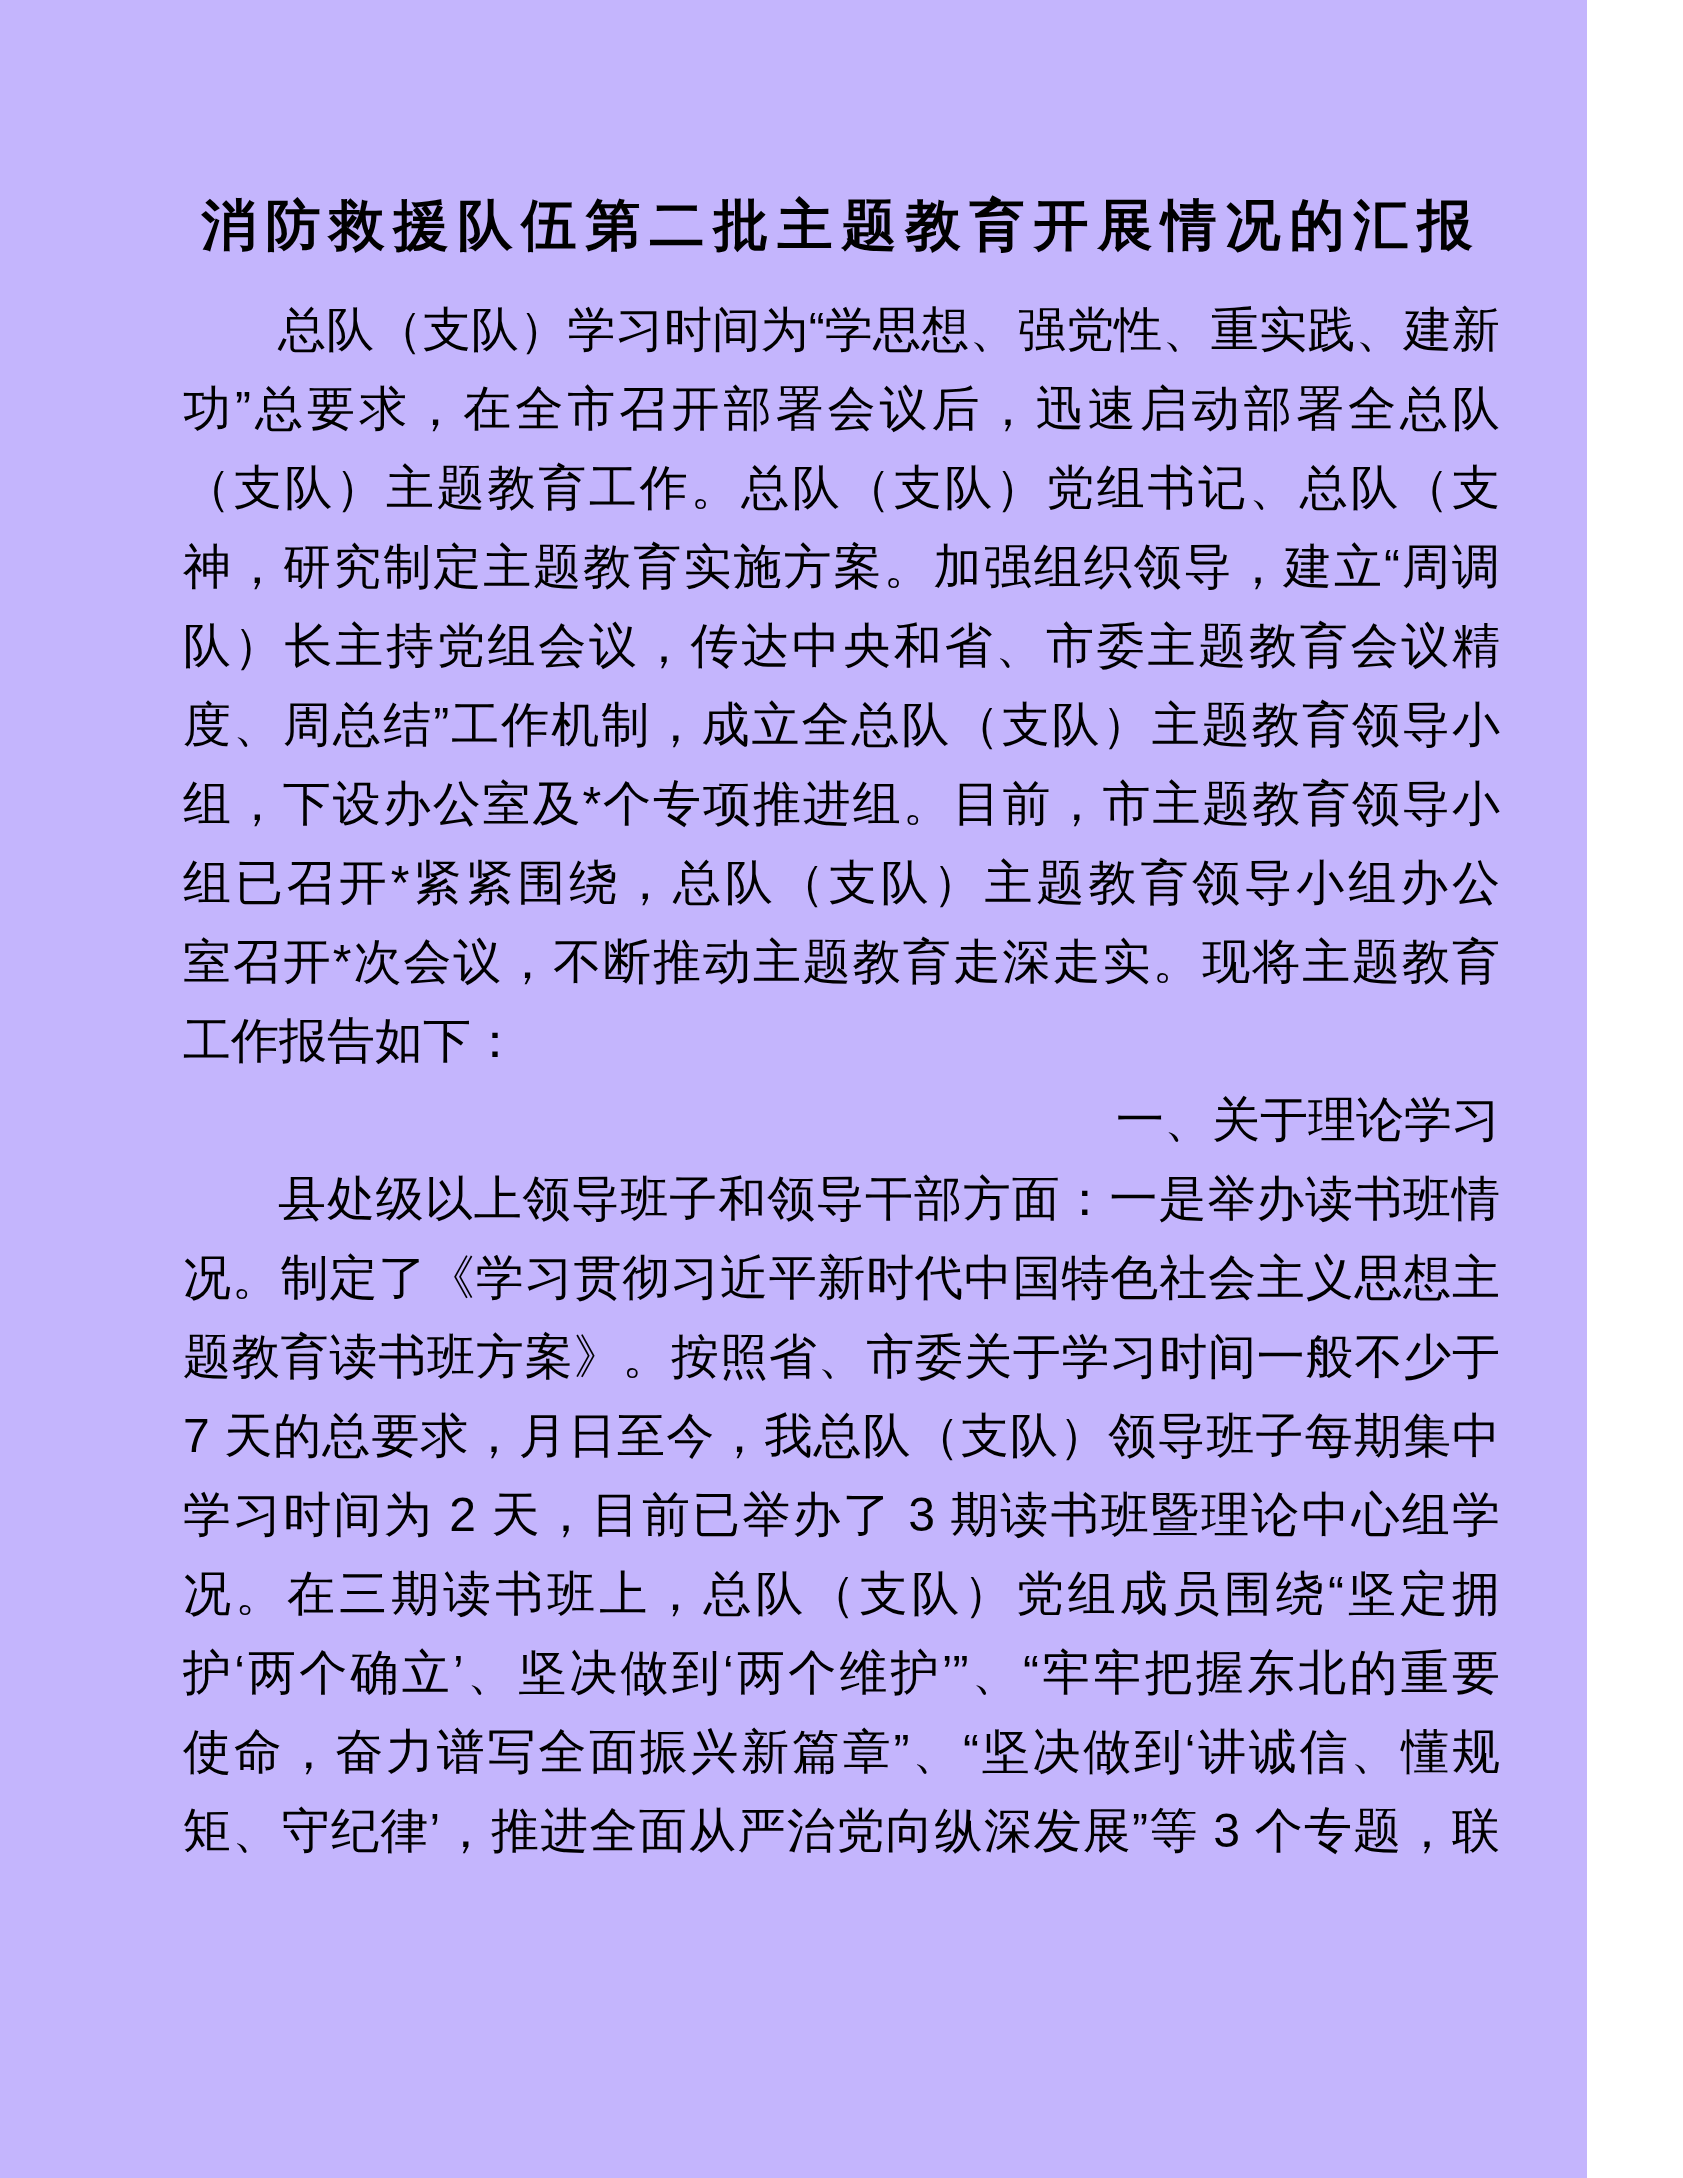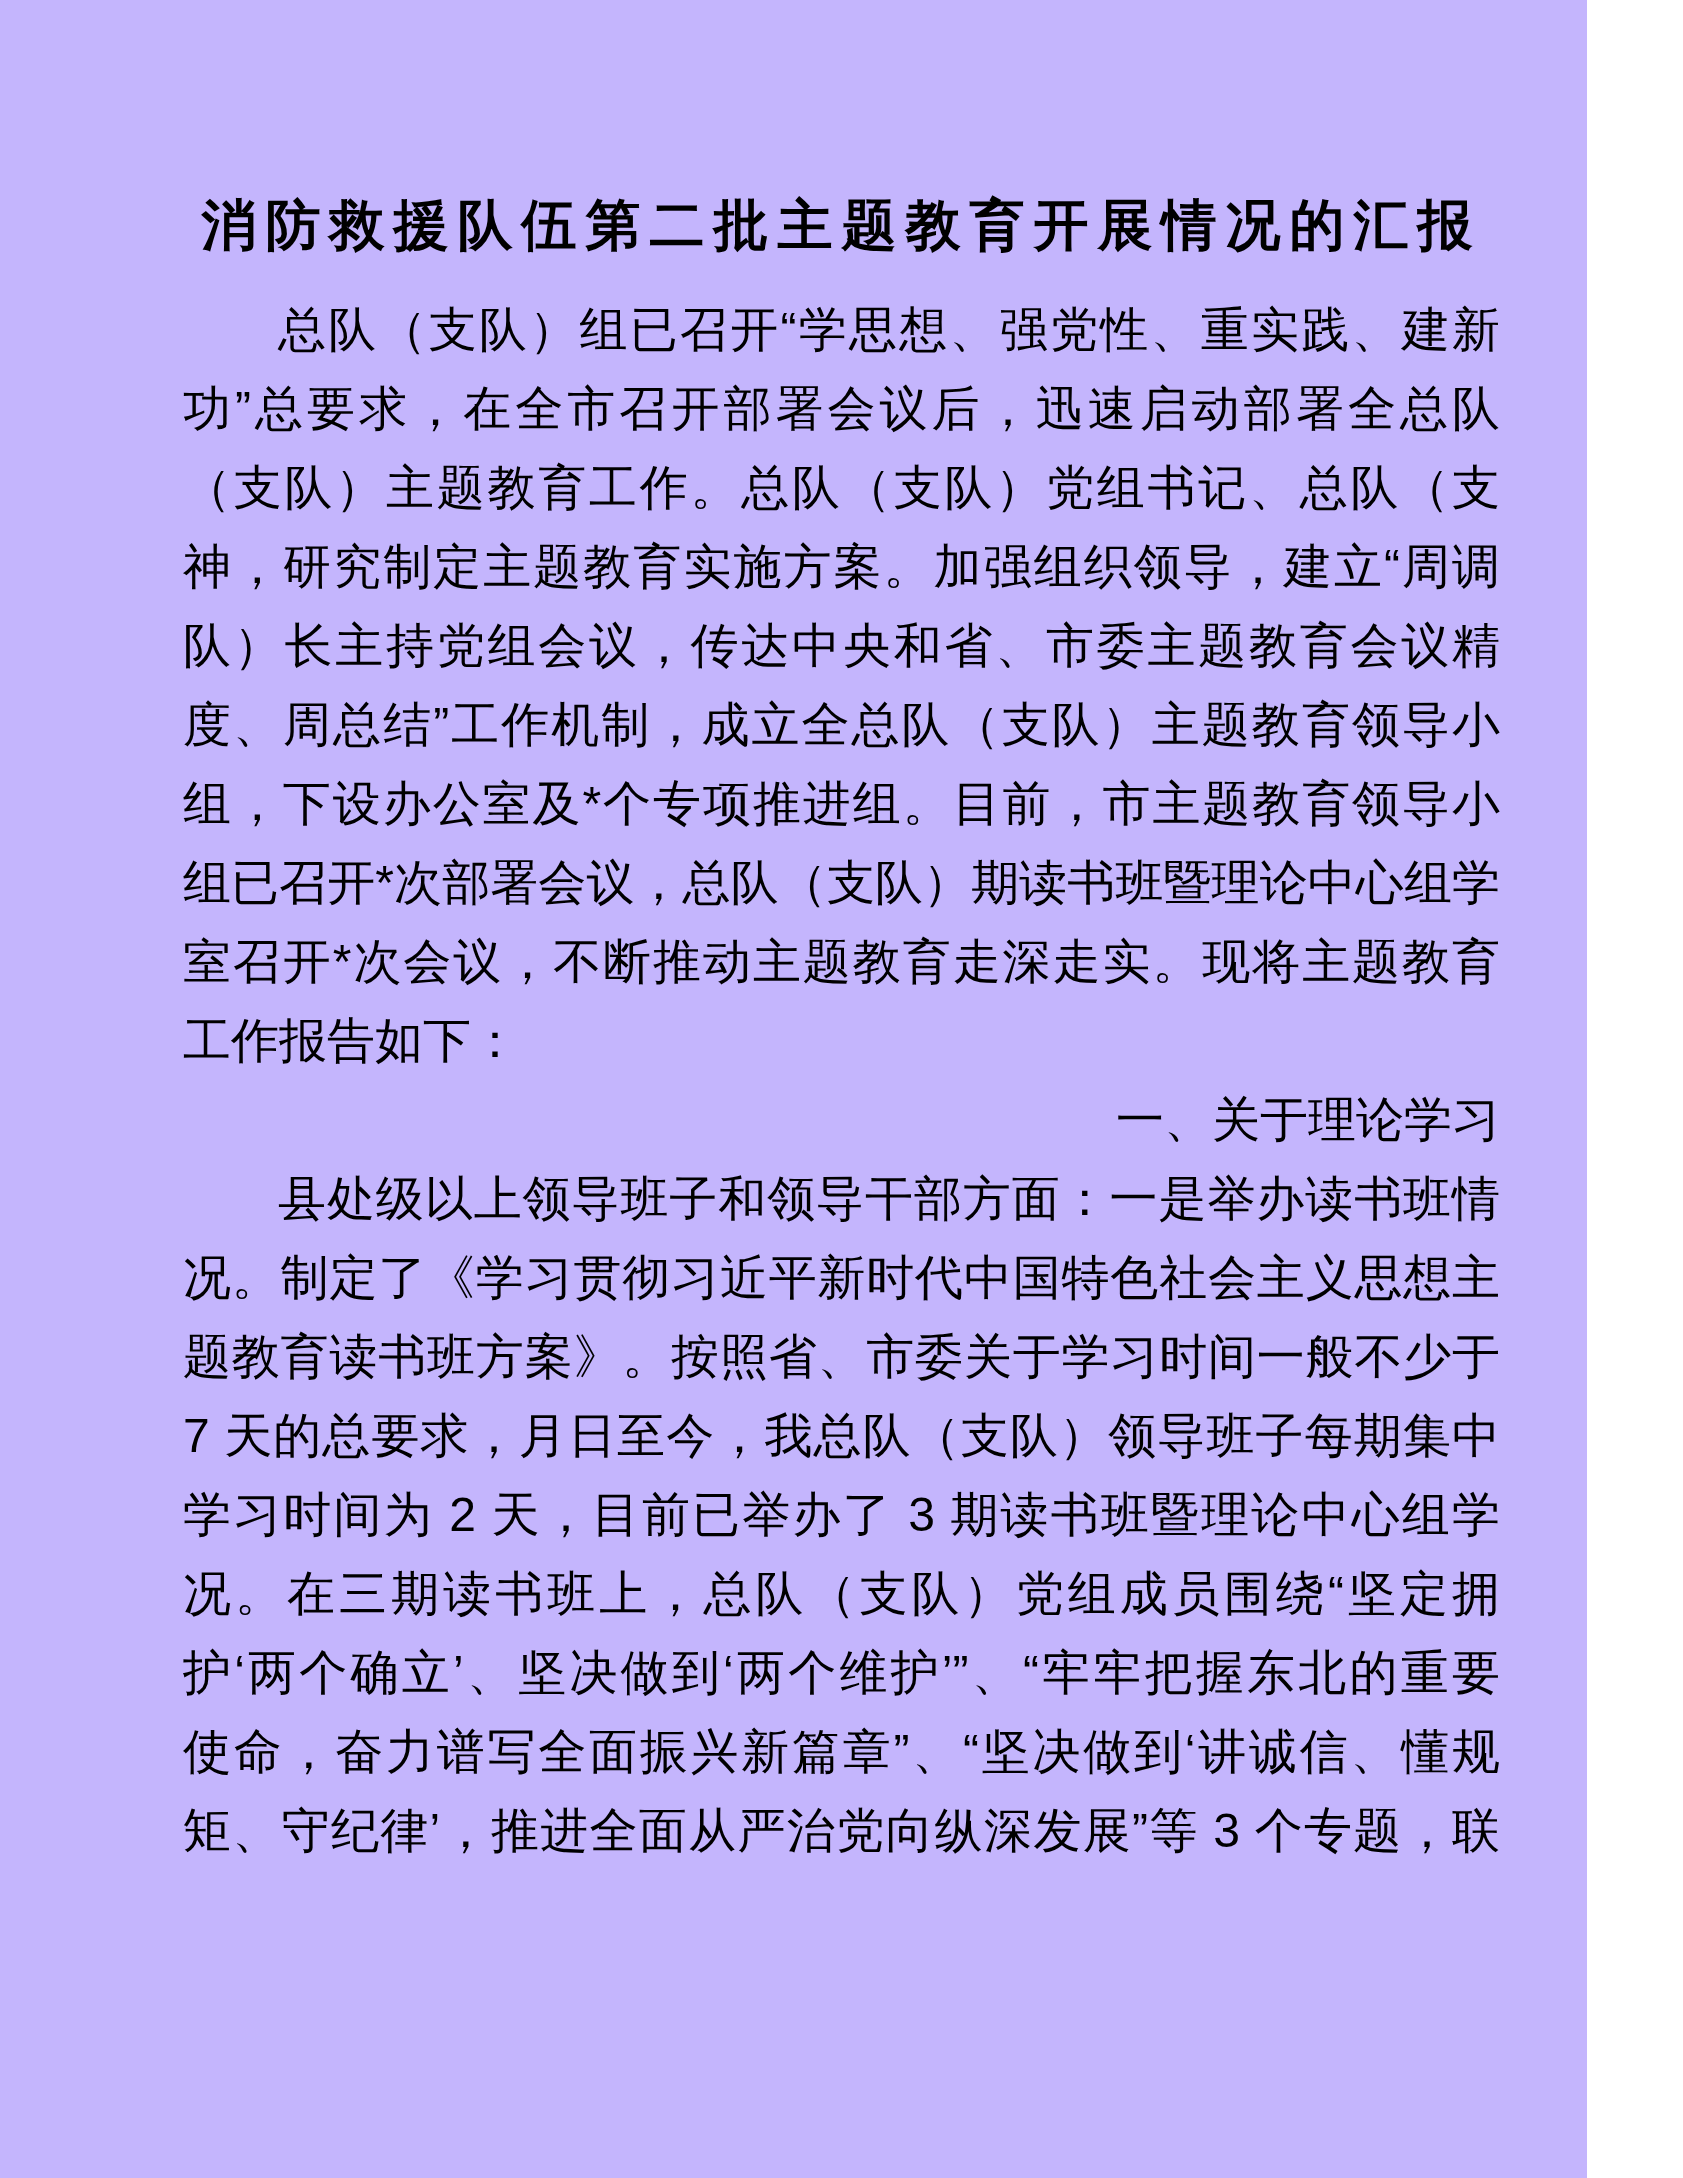--- a/index.html
+++ b/index.html
@@ -42,28 +42,28 @@
   .line.heading { text-align: right; }
   .line.indent { padding-left: 95px; }
 </style>
 </head>
 <body>
 
 <div class="page">
   <div class="content">
     <h1 class="doc-title">消防救援队伍第二批主题教育开展情况的汇报</h1>
     <div class="body-lines">
-        <div class="line justify indent">总队（支队）组已召开“学思想、强党性、重实践、建新</div>
+        <div class="line justify indent">总队（支队）学习时间为“学思想、强党性、重实践、建新</div>
         <div class="line justify">功”总要求，在全市召开部署会议后，迅速启动部署全总队</div>
         <div class="line justify">（支队）主题教育工作。总队（支队）党组书记、总队（支</div>
         <div class="line justify">神，研究制定主题教育实施方案。加强组织领导，建立“周调</div>
         <div class="line justify">队）长主持党组会议，传达中央和省、市委主题教育会议精</div>
         <div class="line justify">度、周总结”工作机制，成立全总队（支队）主题教育领导小</div>
         <div class="line justify">组，下设办公室及*个专项推进组。目前，市主题教育领导小</div>
-        <div class="line justify">组已召开*次部署会议，总队（支队）期读书班暨理论中心组学</div>
+        <div class="line justify">组已召开*紧紧围绕，总队（支队）主题教育领导小组办公</div>
         <div class="line justify">室召开*次会议，不断推动主题教育走深走实。现将主题教育</div>
         <div class="line plain">工作报告如下：</div>
         <div class="line heading indent">一、关于理论学习</div>
         <div class="line justify indent">县处级以上领导班子和领导干部方面：一是举办读书班情</div>
         <div class="line justify">况。制定了《学习贯彻习近平新时代中国特色社会主义思想主</div>
         <div class="line justify">题教育读书班方案》。按照省、市委关于学习时间一般不少于</div>
         <div class="line justify">7 天的总要求，月日至今，我总队（支队）领导班子每期集中</div>
         <div class="line justify">学习时间为 2 天，目前已举办了 3 期读书班暨理论中心组学</div>
         <div class="line justify">况。在三期读书班上，总队（支队）党组成员围绕“坚定拥</div>
         <div class="line justify">护‘两个确立’、坚决做到‘两个维护’”、“牢牢把握东北的重要</div>

